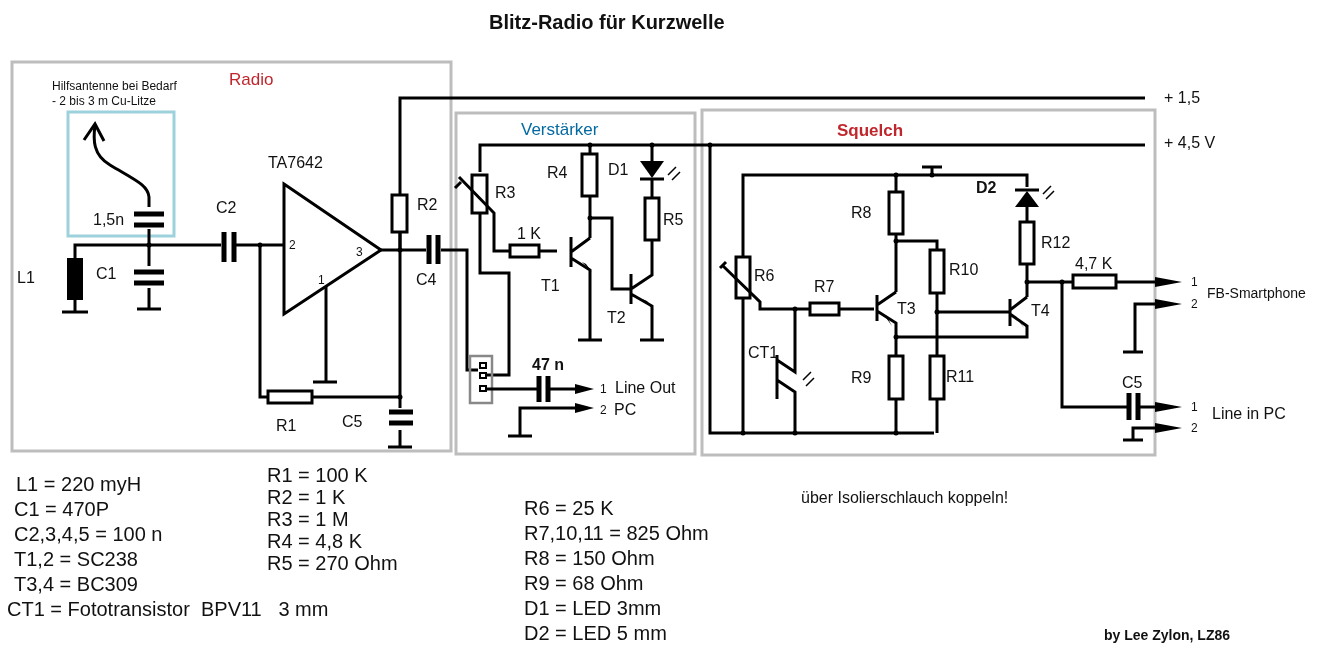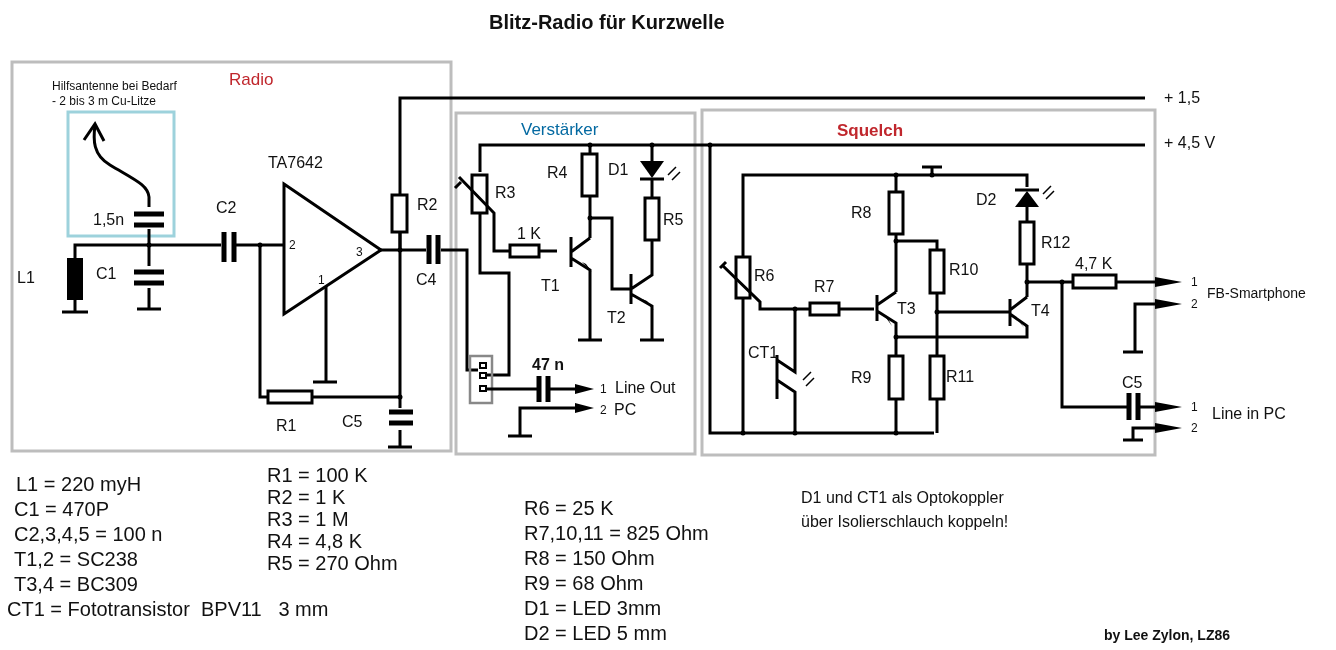--- a/index.html
+++ b/index.html
@@ -167,21 +167,21 @@
 <div class="t lbl" style="left:663px;top:212px;">R5</div>
 <div class="t lbl" style="left:541px;top:278px;">T1</div>
 <div class="t lbl" style="left:607px;top:310px;">T2</div>
 <div class="t lbl-m" style="left:532px;top:357px;font-weight:bold;">47 n</div>
 <div class="t lbl-s" style="left:600px;top:383px;">1</div>
 <div class="t lbl-m" style="left:615px;top:380px;">Line Out</div>
 <div class="t lbl-s" style="left:600px;top:404px;">2</div>
 <div class="t lbl-m" style="left:614px;top:402px;">PC</div>
 
 <div class="t lbl" style="left:851px;top:205px;">R8</div>
-<div class="t lbl" style="left:976px;top:192px;">D2</div>
+<div class="t lbl" style="left:976px;top:180px;font-weight:bold;">D2</div>
 <div class="t lbl" style="left:1041px;top:235px;">R12</div>
 <div class="t lbl" style="left:949px;top:262px;">R10</div>
 <div class="t lbl" style="left:754px;top:268px;">R6</div>
 <div class="t lbl" style="left:814px;top:279px;">R7</div>
 <div class="t lbl" style="left:897px;top:301px;">T3</div>
 <div class="t lbl" style="left:1031px;top:303px;">T4</div>
 <div class="t lbl" style="left:748px;top:345px;">CT1</div>
 <div class="t lbl" style="left:851px;top:370px;">R9</div>
 <div class="t lbl" style="left:946px;top:369px;">R11</div>
 <div class="t lbl-m" style="left:1075px;top:256px;">4,7 K</div>
@@ -213,17 +213,16 @@
 <div class="t parts" style="left:524px;top:461px;margin-top:35px;">
   <div>R6 = 25 K</div>
   <div>R7,10,11 = 825 Ohm</div>
   <div>R8 = 150 Ohm</div>
   <div>R9 = 68 Ohm</div>
   <div>D1 = LED 3mm</div>
   <div>D2 = LED 5 mm</div>
 </div>
 
 <div class="t note" style="left:801px;top:486px;">
-  <div>D1 und CT1 als Optokoppler</div>
   <div>über Isolierschlauch koppeln!</div>
 </div>
 
 <div class="t by" style="left:1104px;top:628px;">by Lee Zylon, LZ86</div>
 
 </body></html>

